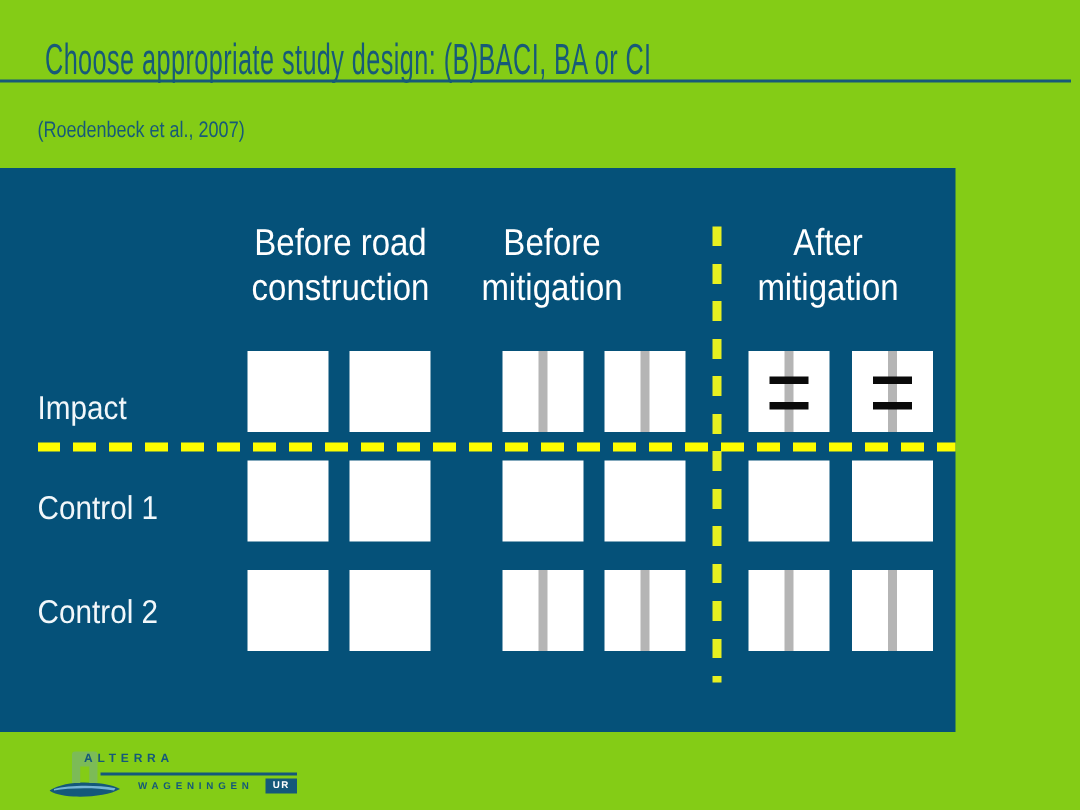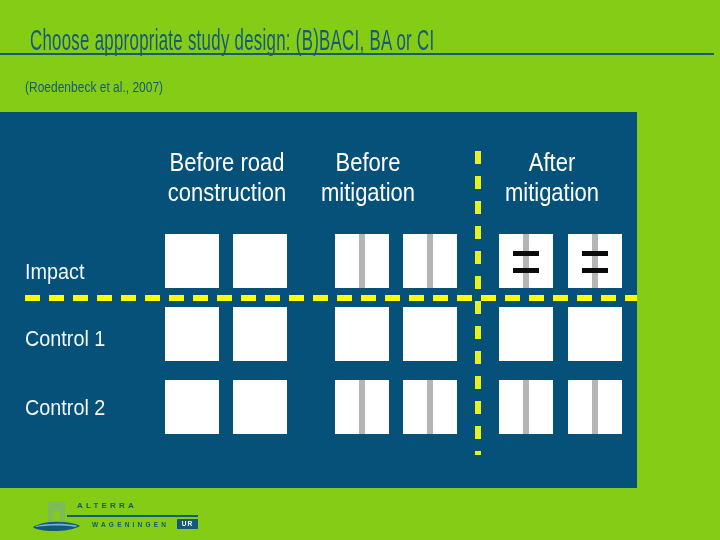--- a/index.html
+++ b/index.html
@@ -44,21 +44,21 @@
   
   .divider-h{position:absolute;left:25px;top:183px;width:612px;height:6px;
      background:repeating-linear-gradient(90deg,
        var(--divider-yellow,#FDFD00) 0 15px, transparent 15px 24px);}
   .divider-v{position:absolute;left:475px;top:39px;width:6px;height:304px;
      background:repeating-linear-gradient(180deg,
        var(--divider-yellow-green,#E8F020) 0 13px, transparent 13px 25px);}
 
   
   .logo-mark{position:absolute;left:33px;top:500px;width:50px;height:33px;}
-  .logo-alterra{position:absolute;left:77px;top:501px;font-size:8px;font-weight:bold;
+  .logo-alterra{position:absolute;left:56px;top:501px;font-size:8px;font-weight:bold;
                 letter-spacing:3.2px;color:var(--logo-teal,#14587A);white-space:nowrap;}
   .logo-rule{position:absolute;left:67px;top:515px;width:131px;height:2px;
              background:var(--logo-teal,#14587A);}
   .logo-wageningen{position:absolute;left:92px;top:521px;font-size:6.5px;font-weight:bold;
                    letter-spacing:3.2px;color:var(--logo-teal,#14587A);white-space:nowrap;}
   .logo-ur{position:absolute;left:177px;top:519px;width:21px;height:10px;
            background:var(--logo-teal,#14587A);color:#ffffff;font-size:6.5px;
            font-weight:bold;letter-spacing:1px;text-align:center;line-height:10px;}
 </style>
 </head>

